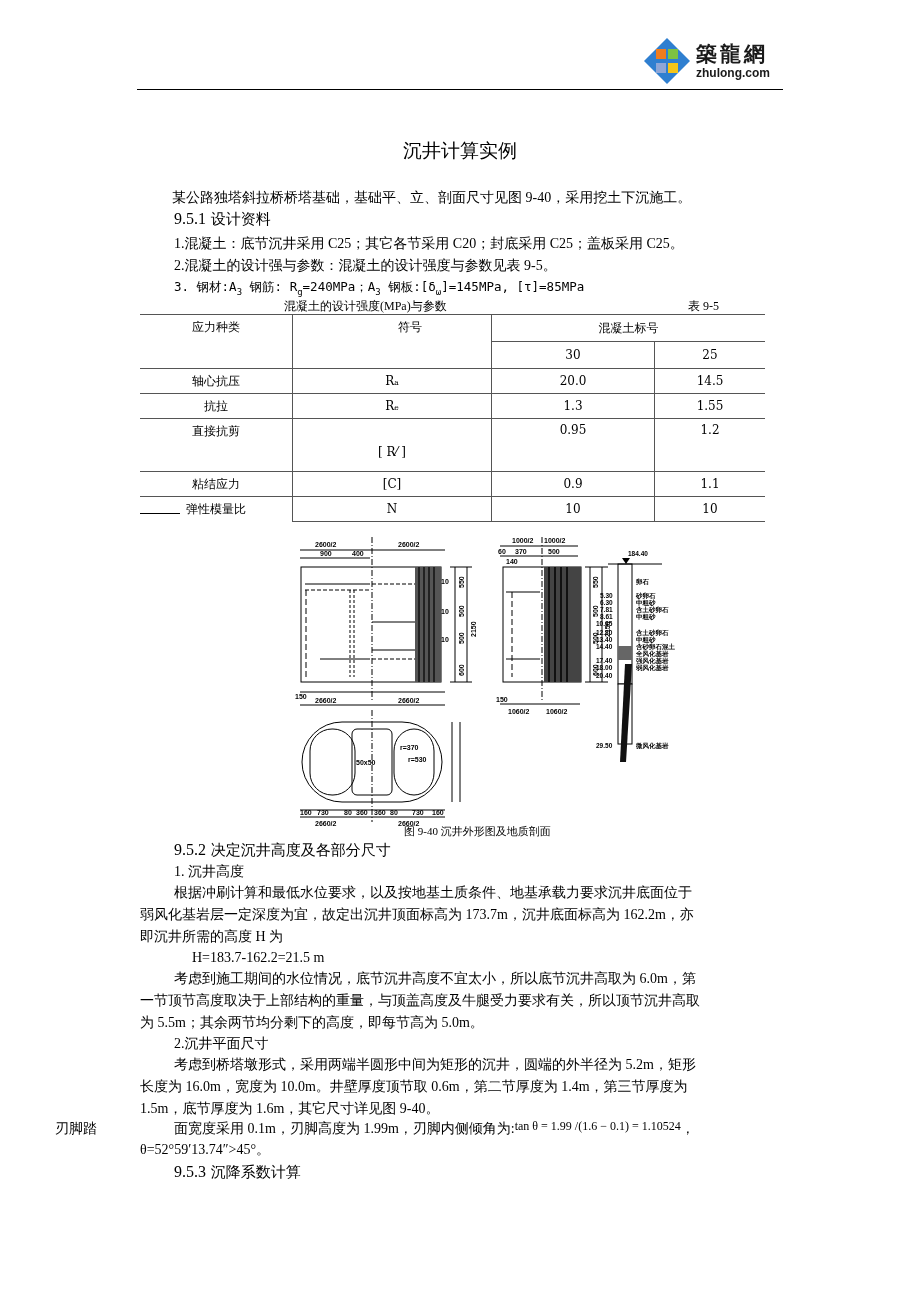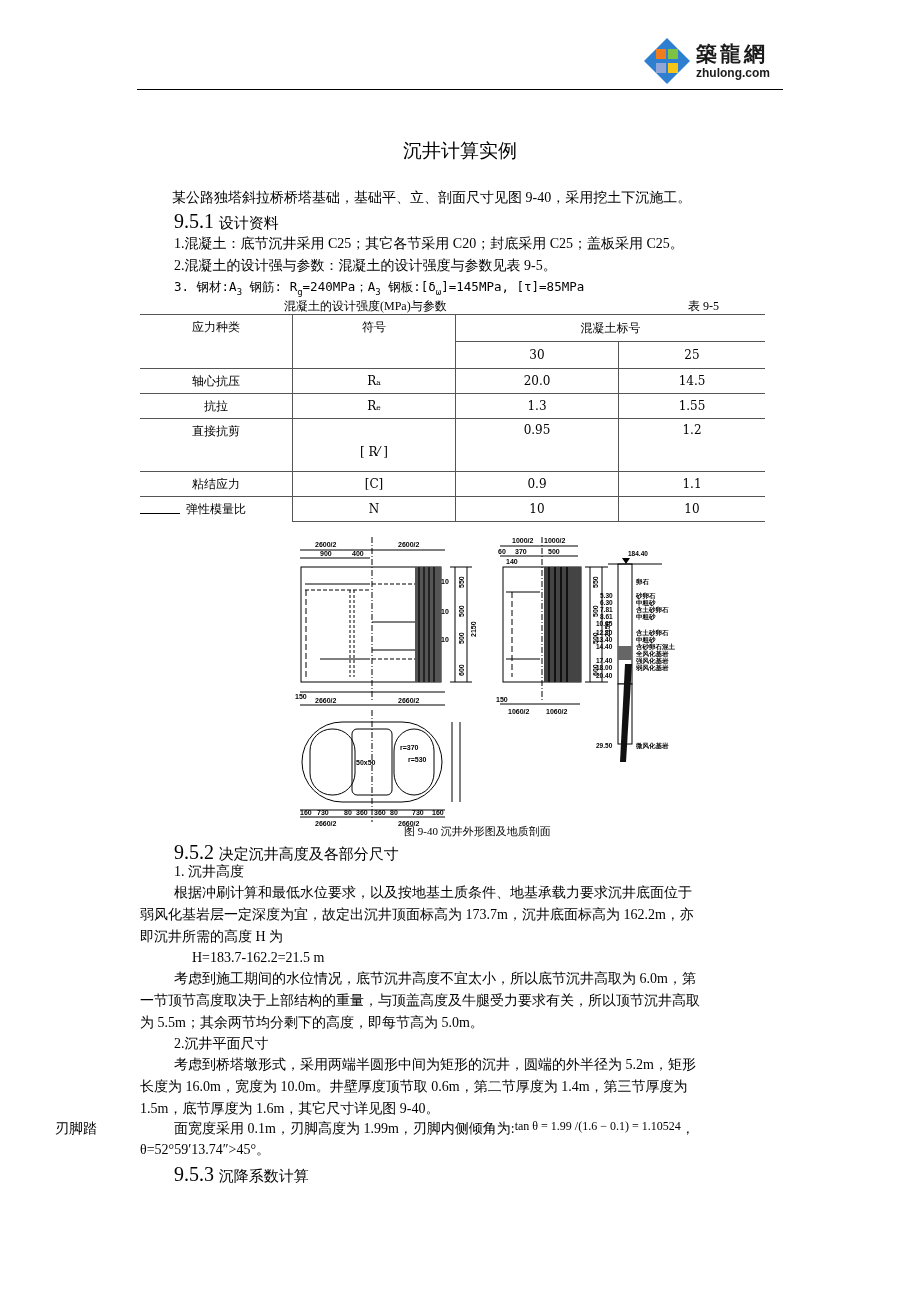--- a/index.html
+++ b/index.html
@@ -7,21 +7,21 @@
          font-family: "Liberation Serif", "DejaVu Serif", serif; color: #000; }
   .abs { position: absolute; }
   .logo { left: 644px; top: 36px; width: 140px; height: 50px; }
   .logo-mark { position: absolute; left: 0; top: 2px; width: 46px; height: 46px; }
   .logo-cn { position: absolute; left: 52px; top: 4px; font-family: "DejaVu Sans", sans-serif; font-weight: bold; font-size: 21px; letter-spacing: 3px; color: #1a1a1a; }
   .logo-en { position: absolute; left: 52px; top: 30px; font-family: "Liberation Sans", sans-serif; font-weight: bold; font-size: 12px; color: #1a1a1a; }
   .header-rule { left: 137px; top: 89px; width: 646px; height: 1px; background: #000; }
   .title { left: 0; width: 920px; top: 138px; text-align: center; font-family: "DejaVu Sans", sans-serif; font-size: 19px; }
   .p { font-size: 14px; line-height: 20px; white-space: nowrap; }
   .h2 { font-family: "DejaVu Sans", sans-serif; font-size: 15px; white-space: nowrap; }
-  .h2 .num { font-family: "Liberation Serif", serif; font-size: 20px; text-align: right; }
+  .h2 .num { font-family: "Liberation Serif", serif; font-size: 16px; text-align: right; }
   sub { font-size: 9px; }
   .caption { font-size: 11px; white-space: nowrap; }
   table.t95 { position: absolute; left: 140px; top: 314px; width: 625px; border-collapse: collapse; font-size: 12px; font-family: "DejaVu Serif", serif; }
   table.t95 td { border-top: 1px solid #555; border-bottom: 1px solid #555; text-align: center; padding: 0; height: 24px; vertical-align: middle; }
   table.t95 td.vl { border-left: 1px solid #555; }
   table.t95 td.top { vertical-align: top; padding-top: 4px; margin-top: 44px; }
   .tbl-caption { font-size: 12px; white-space: nowrap; }
   .mono { font-family: "DejaVu Sans Mono", monospace; font-size: 11px; }
   svg text { font-family: "Liberation Sans", sans-serif; font-weight: bold; }
 </style>
@@ -54,21 +54,21 @@
   <span>3. 钢材:A</span><sub>3</sub><span> 钢筋: R</span><sub>g</sub><span>=240MPa；A</span><sub>3</sub><span> 钢板:[δ</span><sub>ω</sub><span>]=145MPa, [τ]=85MPa</span>
 </div>
 
 <div class="abs tbl-caption" style="left:284px; top:298px;">混凝土的设计强度(MPa)与参数</div>
 <div class="abs tbl-caption" style="left:688px; top:298px;">表 9-5</div>
 
 <table class="t95">
   <tbody>
       <tr style="height:25px;">
     <td rowspan="2" class="top" style="width:152px; height:49px;">应力种类</td>
-    <td rowspan="2" class="vl top" style="width:162px;">符号</td>
+    <td rowspan="2" class="vl top" style="width:162px;padding-left:36px;">符号</td>
     <td colspan="2" class="vl">混凝土标号</td>
   </tr>
   <tr style="height:24px;">
     <td class="vl" style="width:162px;">30</td>
     <td class="vl">25</td>
   </tr>
   <tr>
     <td>轴心抗压</td>
     <td class="vl">Rₐ</td>
     <td class="vl">20.0</td>

